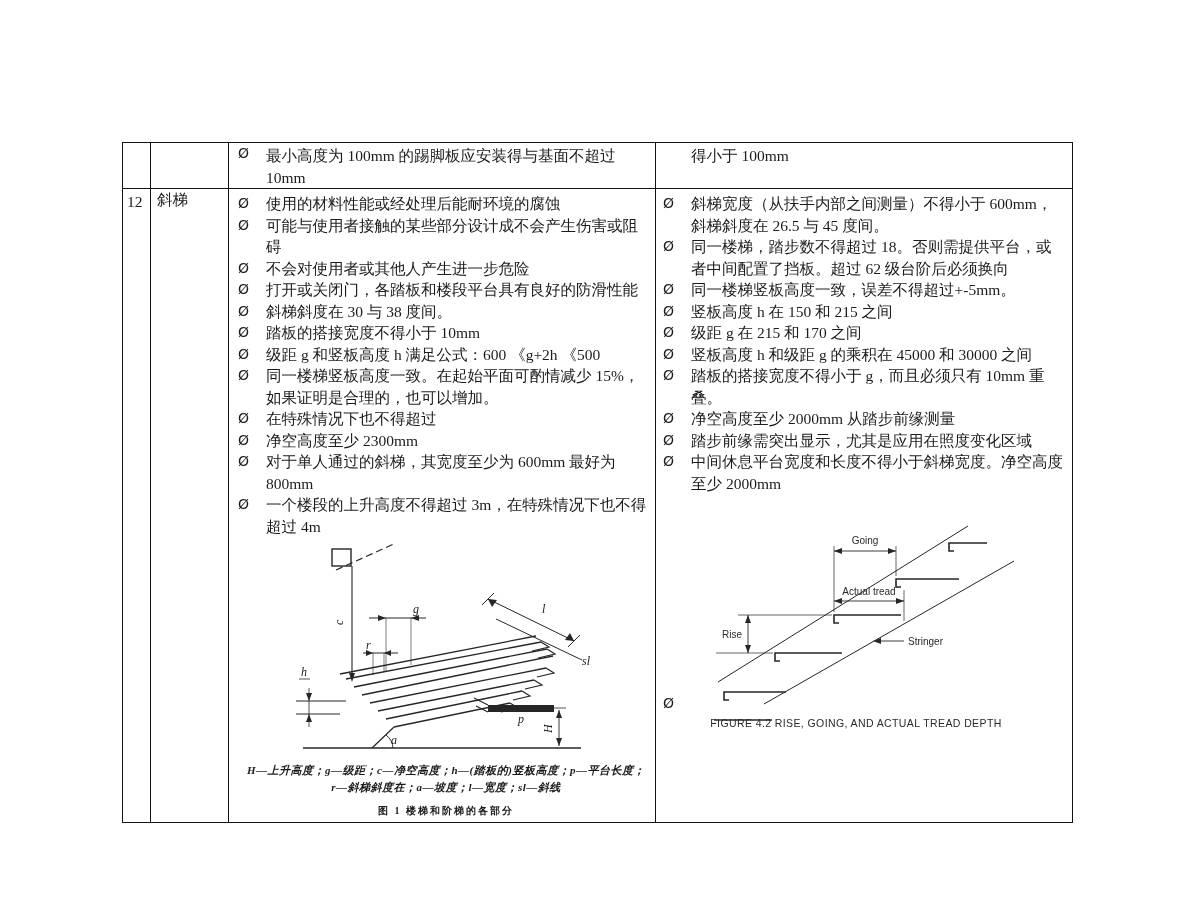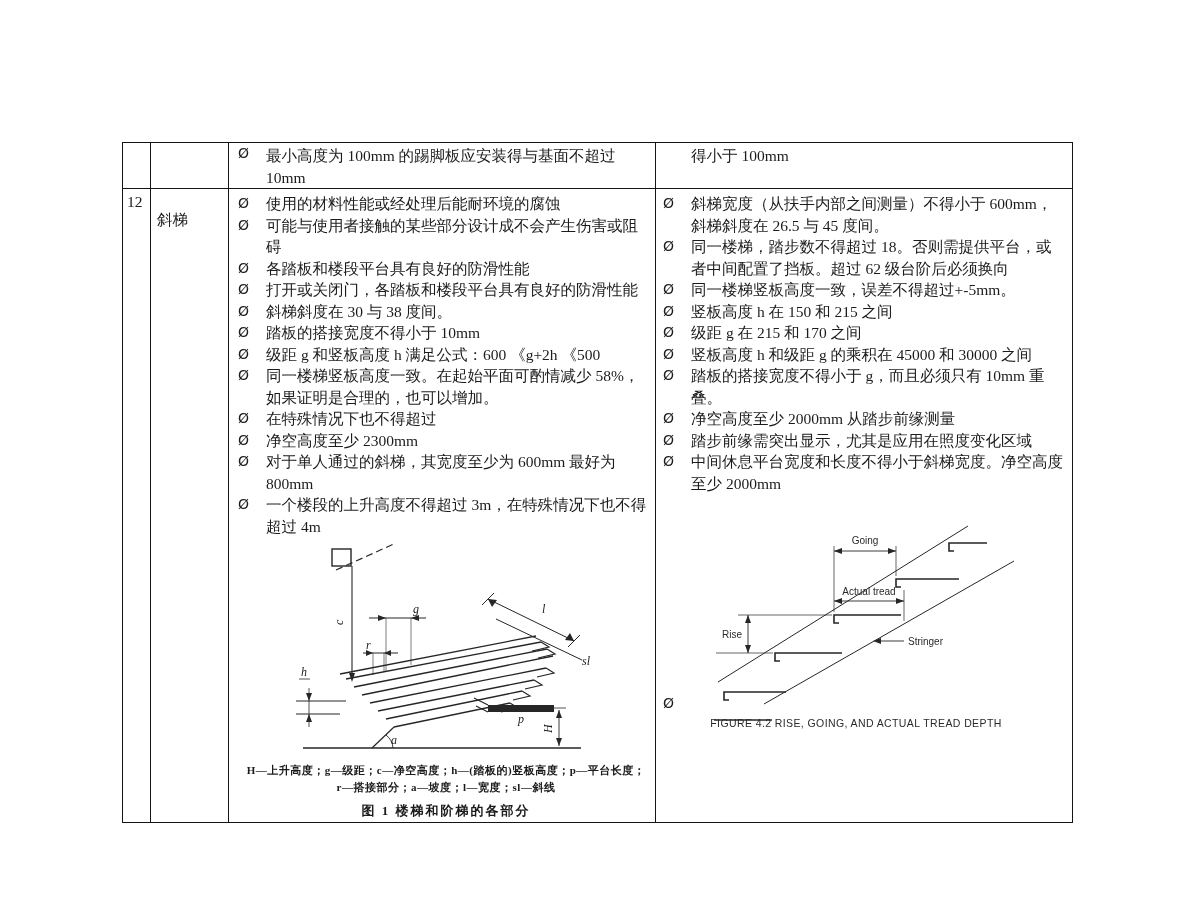--- a/index.html
+++ b/index.html
@@ -1,32 +1,32 @@
 <!DOCTYPE html>
 <html><head>
 <meta charset="utf-8">
 <style>
   html,body{margin:0;padding:0;background:#ffffff;}
   body{width:1188px;height:918px;position:relative;overflow:hidden;
        font-family:"Liberation Serif","DejaVu Serif",serif;color:#1b1b1b;}
   .doc-table{position:absolute;left:122px;top:142px;width:950px;border-collapse:collapse;table-layout:fixed;}
   .doc-table td{border:1.6px solid #141414;vertical-align:top;padding:0;font-size:15.5px;line-height:21.5px;}
   td.c-num{text-align:left;padding:2px 0 0 4px;font-family:Liberation Serif, serif;}
-  td.c-cat{padding:20px 0 0 6px;}
+  td.c-cat{padding:0 0 0 6px;}
   .carry td{height:24px;}
   .carry .bullet-item{padding-top:2px;}
   .bullets{padding-top:4px;position:relative;}
   .bullet-item{position:relative;padding-left:37px;padding-right:7px;}
   .bullet-item .blt{position:absolute;left:9px;top:0;font-family:"DejaVu Sans",sans-serif;font-size:14px;}
   .cell-right .bullet-item{padding-left:35px;padding-right:9px;}
   .cell-right .bullet-item .blt{left:7px;}
   .fig1-wrap{margin:4px 0 0 67px;}
   .fig-caption{margin-top:6px;text-align:center;font-weight:bold;}
-  .fig-caption .cl{font-size:11px;letter-spacing:0.5px;line-height:17px;}
-  .fig-caption .ct{font-size:13px;letter-spacing:2px;margin-top:4px;}
+  .fig-caption .cl{font-size:11px;letter-spacing:0.5px;line-height:17px;font-style:italic;}
+  .fig-caption .ct{font-size:10px;letter-spacing:2px;margin-top:4px;}
   .fig2-wrap{margin:30px 0 0 40px;}
   .cell-right{position:relative;}
   .stray-bullet{position:absolute;left:7px;top:504px;font-family:"DejaVu Sans",sans-serif;font-size:14px;}
   svg{display:block;}
   svg line, svg path, svg rect, svg polyline{stroke:#262626;fill:none;}
   svg polygon{fill:#262626;stroke:none;}
   .f1t{font-family:"Liberation Serif",serif;font-style:italic;font-size:12px;fill:#1b1b1b;stroke:none;}
   .f2t{font-family:"Liberation Sans","DejaVu Sans",sans-serif;font-size:10px;fill:#2a2a2a;stroke:none;}
   .f2cap{font-family:"Liberation Sans","DejaVu Sans",sans-serif;font-size:10.5px;letter-spacing:0.4px;fill:#2a2a2a;stroke:none;}
 </style>
@@ -56,26 +56,26 @@
     </td>
   </tr>
   <tr>
     <td class="c-num">12</td>
     <td class="c-cat">斜梯</td>
 
     <td>
       <div class="bullets">
         <div class="bullet-item"><span class="blt">Ø</span><span>使用的材料性能或经处理后能耐环境的腐蚀</span></div>
         <div class="bullet-item"><span class="blt">Ø</span><span>可能与使用者接触的某些部分设计成不会产生伤害或阻碍</span></div>
-        <div class="bullet-item"><span class="blt">Ø</span><span>各踏板和楼段平台具有良好的防滑性能</span></div>
+        <div class="bullet-item"><span class="blt">Ø</span><span>不会对使用者或其他人产生进一步危险</span></div>
         <div class="bullet-item"><span class="blt">Ø</span><span>打开或关闭门，各踏板和楼段平台具有良好的防滑性能</span></div>
         <div class="bullet-item"><span class="blt">Ø</span><span>斜梯斜度在 30 与 38 度间。</span></div>
         <div class="bullet-item"><span class="blt">Ø</span><span>踏板的搭接宽度不得小于 10mm</span></div>
         <div class="bullet-item"><span class="blt">Ø</span><span>级距 g 和竖板高度 h 满足公式：600 《g+2h 《500</span></div>
-        <div class="bullet-item"><span class="blt">Ø</span><span>同一楼梯竖板高度一致。在起始平面可酌情减少 58%，如果证明是合理的，也可以增加。</span></div>
+        <div class="bullet-item"><span class="blt">Ø</span><span>同一楼梯竖板高度一致。在起始平面可酌情减少 15%，如果证明是合理的，也可以增加。</span></div>
         <div class="bullet-item"><span class="blt">Ø</span><span>在特殊情况下也不得超过</span></div>
         <div class="bullet-item"><span class="blt">Ø</span><span>净空高度至少 2300mm</span></div>
         <div class="bullet-item"><span class="blt">Ø</span><span>对于单人通过的斜梯，其宽度至少为 600mm 最好为 800mm</span></div>
         <div class="bullet-item"><span class="blt">Ø</span><span>一个楼段的上升高度不得超过 3m，在特殊情况下也不得超过 4m</span></div>
       </div>
 
       <div class="fig1-wrap">
         <svg width="300" height="215" viewBox="0 0 300 215">
 
           <line x1="7" y1="207" x2="285" y2="207" stroke-width="1.4"></line>
@@ -143,21 +143,21 @@
           <text class="f1t" x="222" y="182">p</text>
 
           <line x1="258" y1="167" x2="270" y2="167" stroke-width="0.8"></line>
           <line x1="263" y1="169" x2="263" y2="205" stroke-width="0.9"></line>
           <polygon points="263,169 260,177 266,177"></polygon>
               <polygon points="263,205 260,197 266,197"></polygon>
           <text class="f1t" x="256" y="192" transform="rotate(-90 256 192)">H</text>
         </svg>
         <div class="fig-caption" style="width:420px;margin-left:-60px;">
           <div class="cl">H—上升高度；g—级距；c—净空高度；h—(踏板的)竖板高度；p—平台长度；</div>
-          <div class="cl">r—搭接部分；a—坡度；l—宽度；sl—斜线</div>
+          <div class="cl">r—斜梯斜度在；a—坡度；l—宽度；sl—斜线</div>
           <div class="ct">图 1  楼梯和阶梯的各部分</div>
         </div>
       </div>
     </td>
 
     <td class="cell-right">
       <div class="bullets">
         <div class="bullet-item"><span class="blt">Ø</span><span>斜梯宽度（从扶手内部之间测量）不得小于 600mm，斜梯斜度在 26.5 与 45 度间。</span></div>
         <div class="bullet-item"><span class="blt">Ø</span><span>同一楼梯，踏步数不得超过 18。否则需提供平台，或者中间配置了挡板。超过 62 级台阶后必须换向</span></div>
         <div class="bullet-item"><span class="blt">Ø</span><span>同一楼梯竖板高度一致，误差不得超过+-5mm。</span></div>

